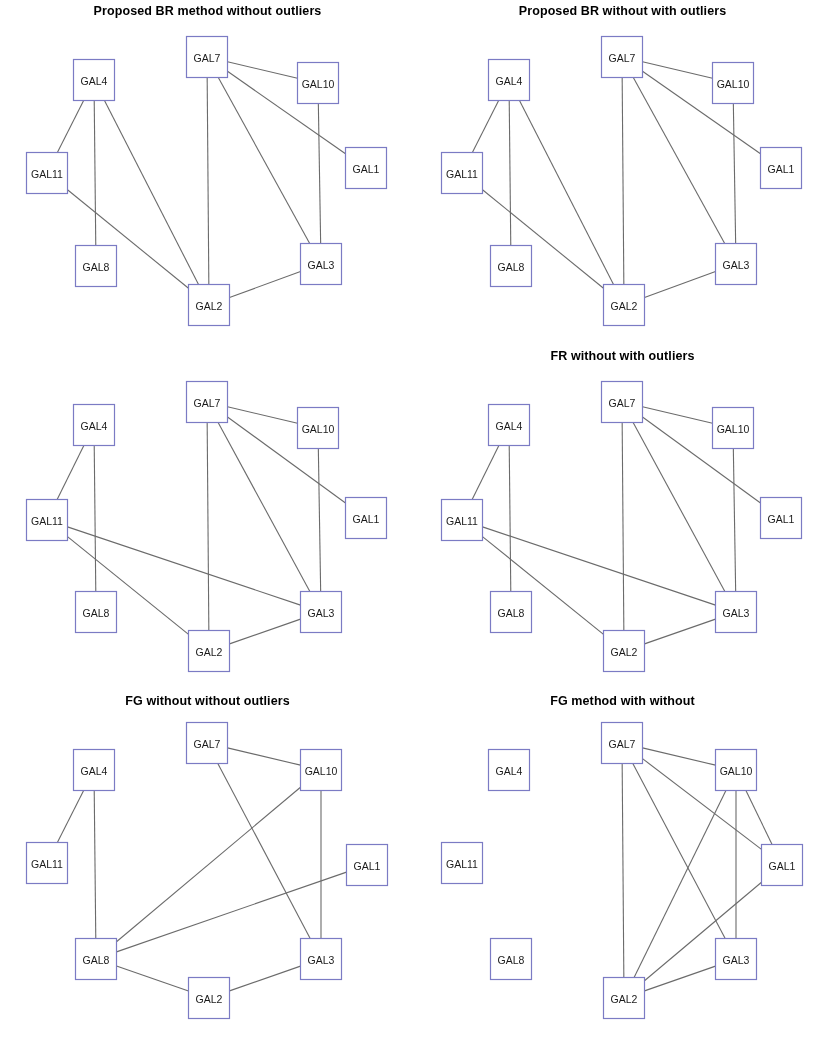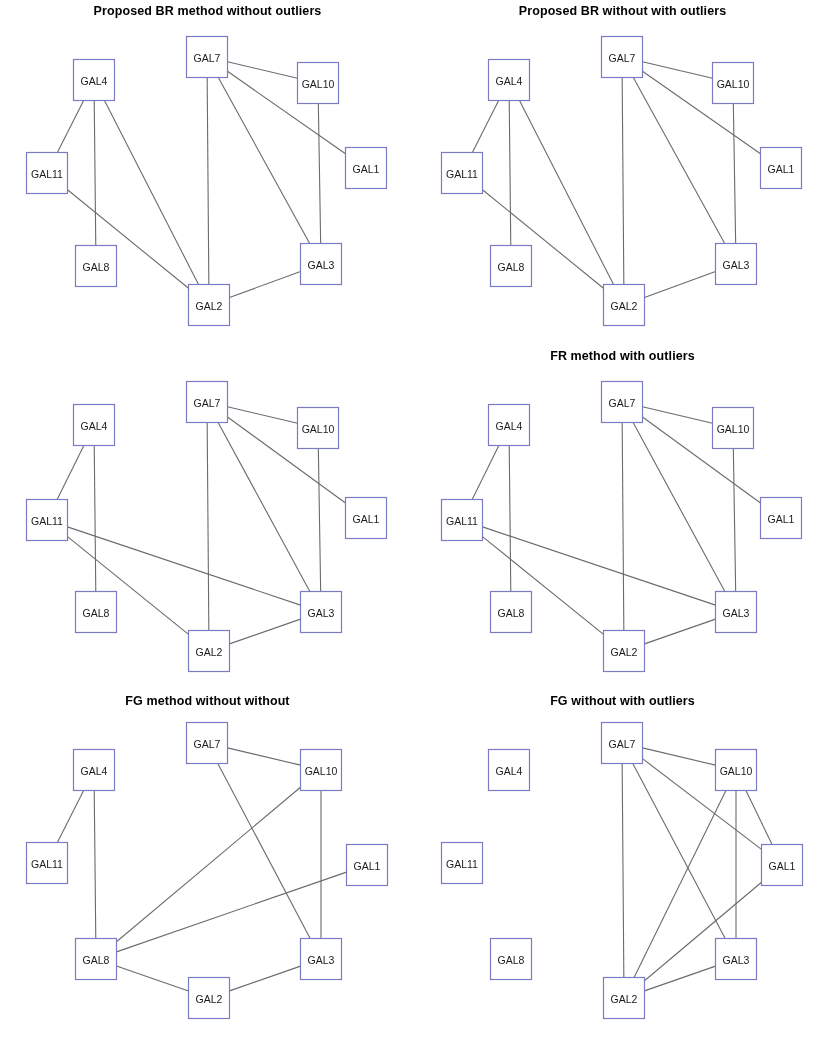--- a/index.html
+++ b/index.html
@@ -205,21 +205,21 @@
             <text class="node-label" x="321" y="267.5">GAL3</text>
           </g>
           <g>
             <rect class="node-box" x="188.5" y="285.5" width="41" height="41"></rect>
             <text class="node-label" x="209" y="306.5">GAL2</text>
           </g>
         </g>
       </svg>
     </div>
     <div class="panel">
-      <div class="panel-title">FR method with outliers</div>
+      <div class="panel-title">FR without with outliers</div>
       <svg class="graph-svg" viewBox="0 0 415 345" preserveAspectRatio="none">
         <g>
           <line class="edge" x1="83.8578947368421" y1="100.5" x2="57.142105263157895" y2="154.5"></line>
           <line class="edge" x1="94.2192513368984" y1="100.5" x2="95.7807486631016" y2="246.5"></line>
           <line class="edge" x1="67.5" y1="181.8832116788321" x2="300.5" y2="260.11678832116786"></line>
           <line class="edge" x1="67.5" y1="191.57716049382717" x2="188.5" y2="289.42283950617286"></line>
           <line class="edge" x1="227.5" y1="61.8018018018018" x2="297.5" y2="78.1981981981982"></line>
           <line class="edge" x1="227.5" y1="71.95597484276729" x2="345.5" y2="158.0440251572327"></line>
           <line class="edge" x1="218.12857142857143" y1="77.5" x2="309.87142857142857" y2="246.5"></line>
           <line class="edge" x1="207.16465863453814" y1="77.5" x2="208.83534136546186" y2="285.5"></line>
@@ -256,21 +256,21 @@
             <text class="node-label" x="321" y="267.5">GAL3</text>
           </g>
           <g>
             <rect class="node-box" x="188.5" y="285.5" width="41" height="41"></rect>
             <text class="node-label" x="209" y="306.5">GAL2</text>
           </g>
         </g>
       </svg>
     </div>
     <div class="panel">
-      <div class="panel-title">FG method without without</div>
+      <div class="panel-title">FG without without outliers</div>
       <svg class="graph-svg" viewBox="0 0 415 348" preserveAspectRatio="none">
         <g>
           <line class="edge" x1="83.63978494623656" y1="100.5" x2="57.36021505376344" y2="152.5"></line>
           <line class="edge" x1="94.21693121693121" y1="100.5" x2="95.78306878306879" y2="248.5"></line>
           <line class="edge" x1="227.5" y1="57.85526315789474" x2="300.5" y2="75.14473684210526"></line>
           <line class="edge" x1="217.81944444444446" y1="73.5" x2="310.18055555555554" y2="248.5"></line>
           <line class="edge" x1="300.5" y1="97.22" x2="116.5" y2="251.78"></line>
           <line class="edge" x1="321" y1="100.5" x2="321" y2="248.5"></line>
           <line class="edge" x1="116.5" y1="261.8892988929889" x2="346.5" y2="182.11070110701107"></line>
           <line class="edge" x1="116.5" y1="276.07522123893807" x2="188.5" y2="300.92477876106193"></line>
@@ -306,21 +306,21 @@
             <text class="node-label" x="321" y="269.5">GAL3</text>
           </g>
           <g>
             <rect class="node-box" x="188.5" y="287.5" width="41" height="41"></rect>
             <text class="node-label" x="209" y="308.5">GAL2</text>
           </g>
         </g>
       </svg>
     </div>
     <div class="panel">
-      <div class="panel-title">FG without with outliers</div>
+      <div class="panel-title">FG method with without</div>
       <svg class="graph-svg" viewBox="0 0 415 348" preserveAspectRatio="none">
         <g>
           <line class="edge" x1="227.5" y1="57.85526315789474" x2="300.5" y2="75.14473684210526"></line>
           <line class="edge" x1="227.5" y1="68.63125" x2="346.5" y2="159.36875"></line>
           <line class="edge" x1="217.81944444444446" y1="73.5" x2="310.18055555555554" y2="248.5"></line>
           <line class="edge" x1="207.1607843137255" y1="73.5" x2="208.8392156862745" y2="287.5"></line>
           <line class="edge" x1="310.9298245614035" y1="100.5" x2="219.0701754385965" y2="287.5"></line>
           <line class="edge" x1="321" y1="100.5" x2="321" y2="248.5"></line>
           <line class="edge" x1="330.9263157894737" y1="100.5" x2="357.0736842105263" y2="154.5"></line>
           <line class="edge" x1="346.5" y1="192.25632911392404" x2="229.5" y2="290.74367088607596"></line>

